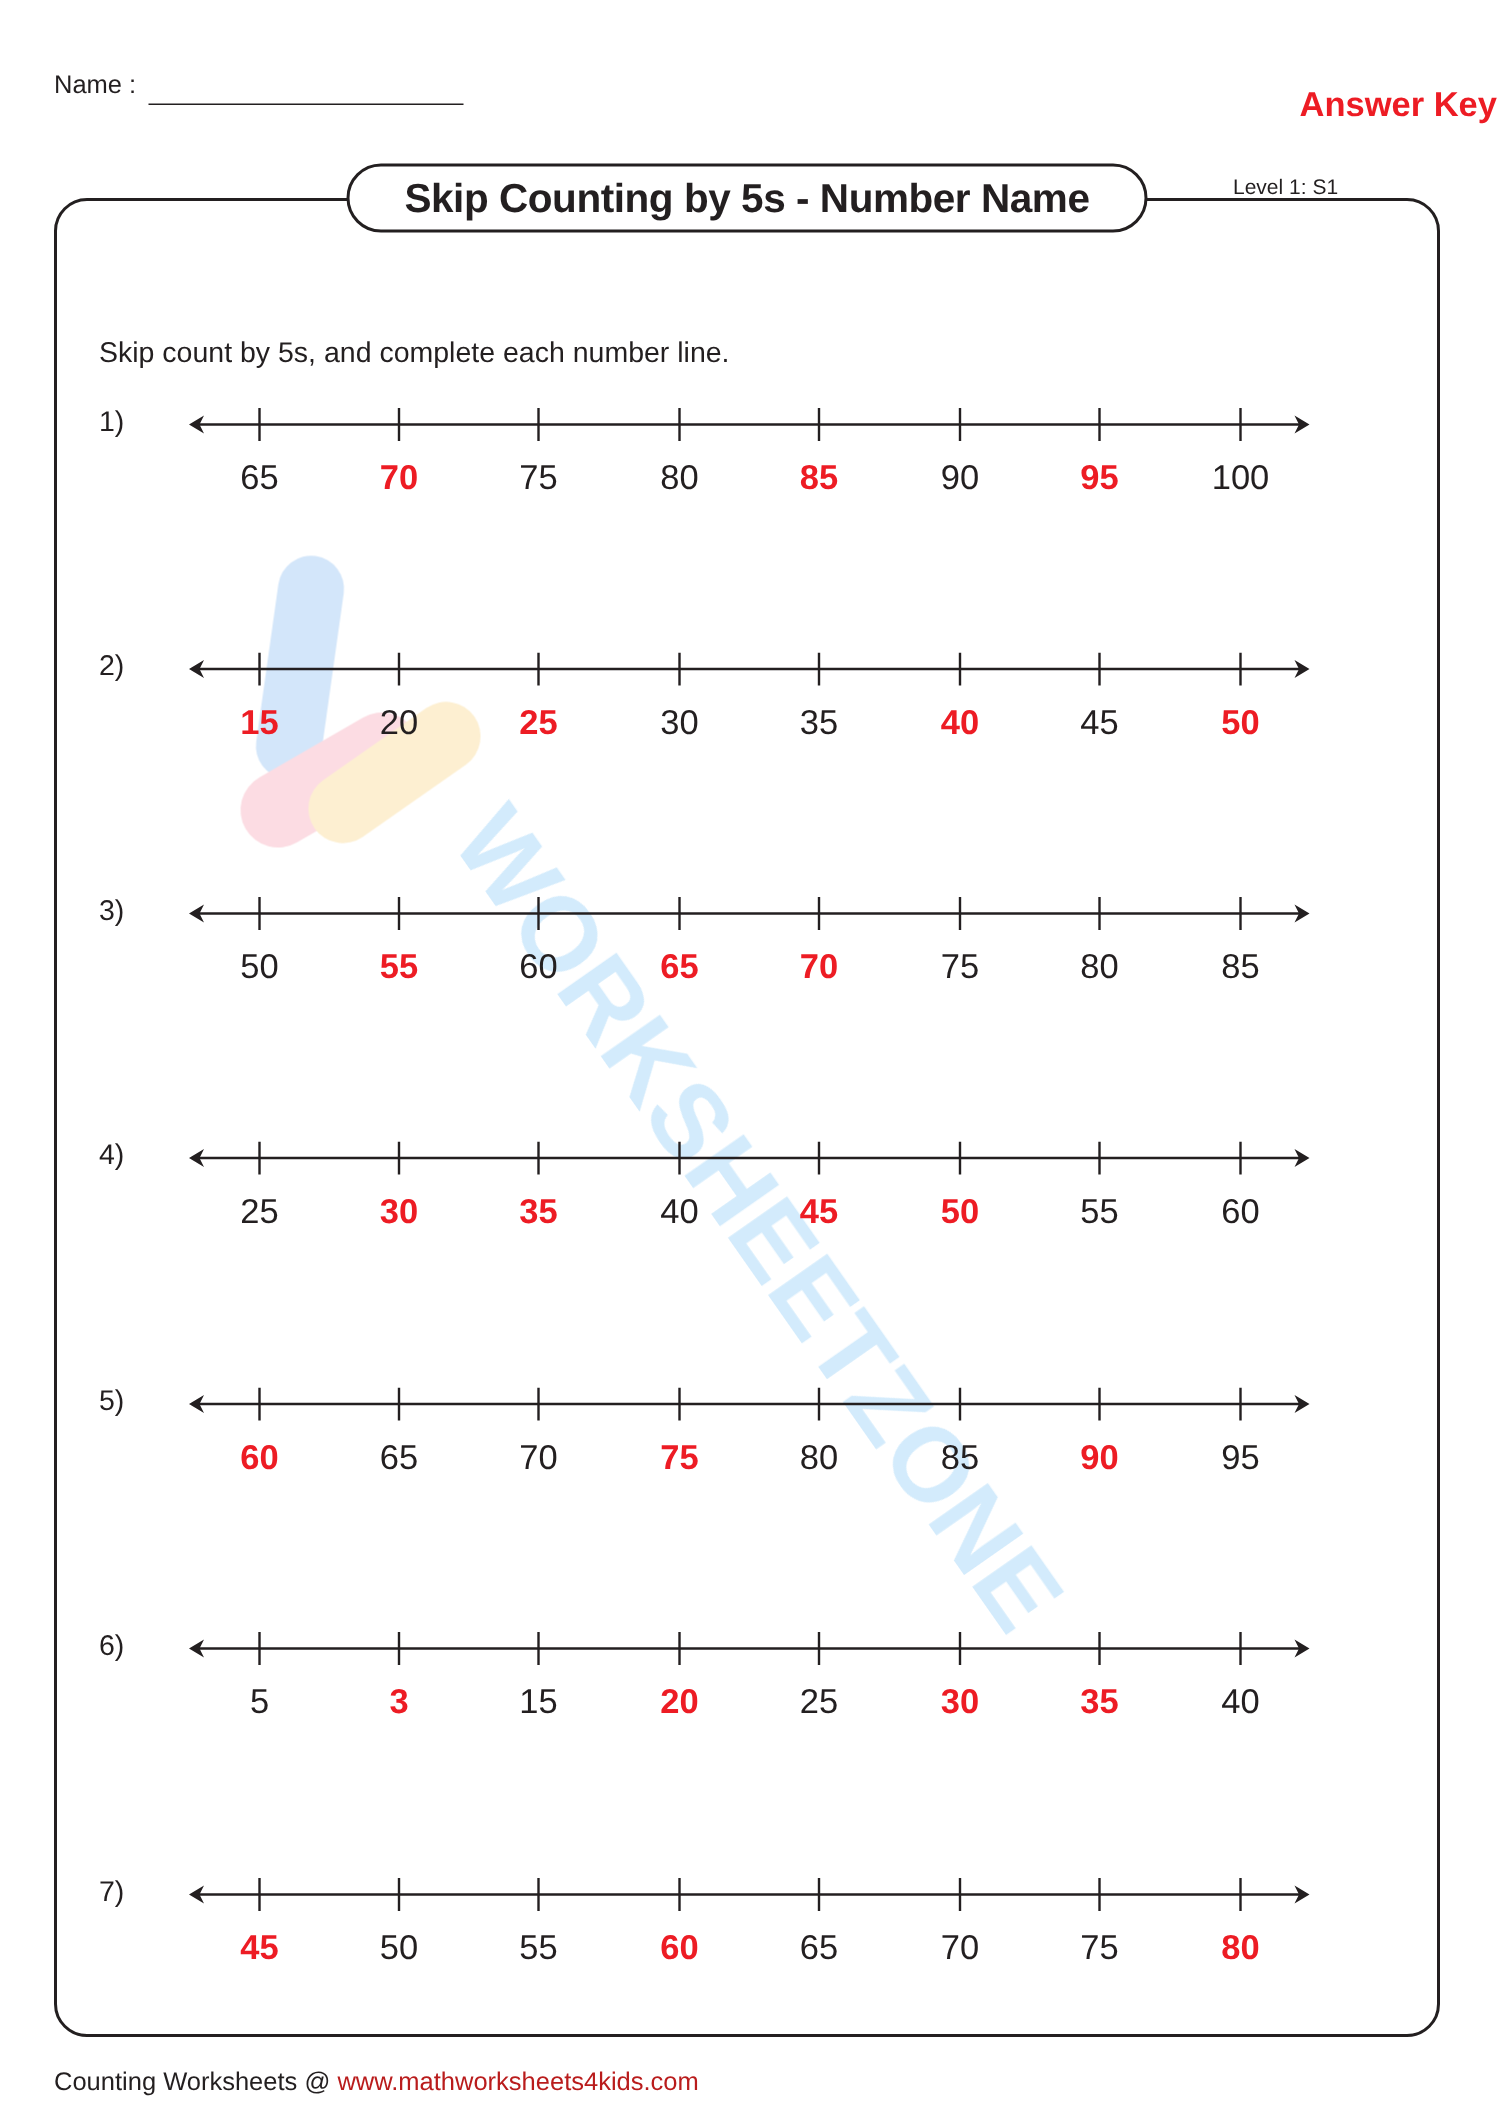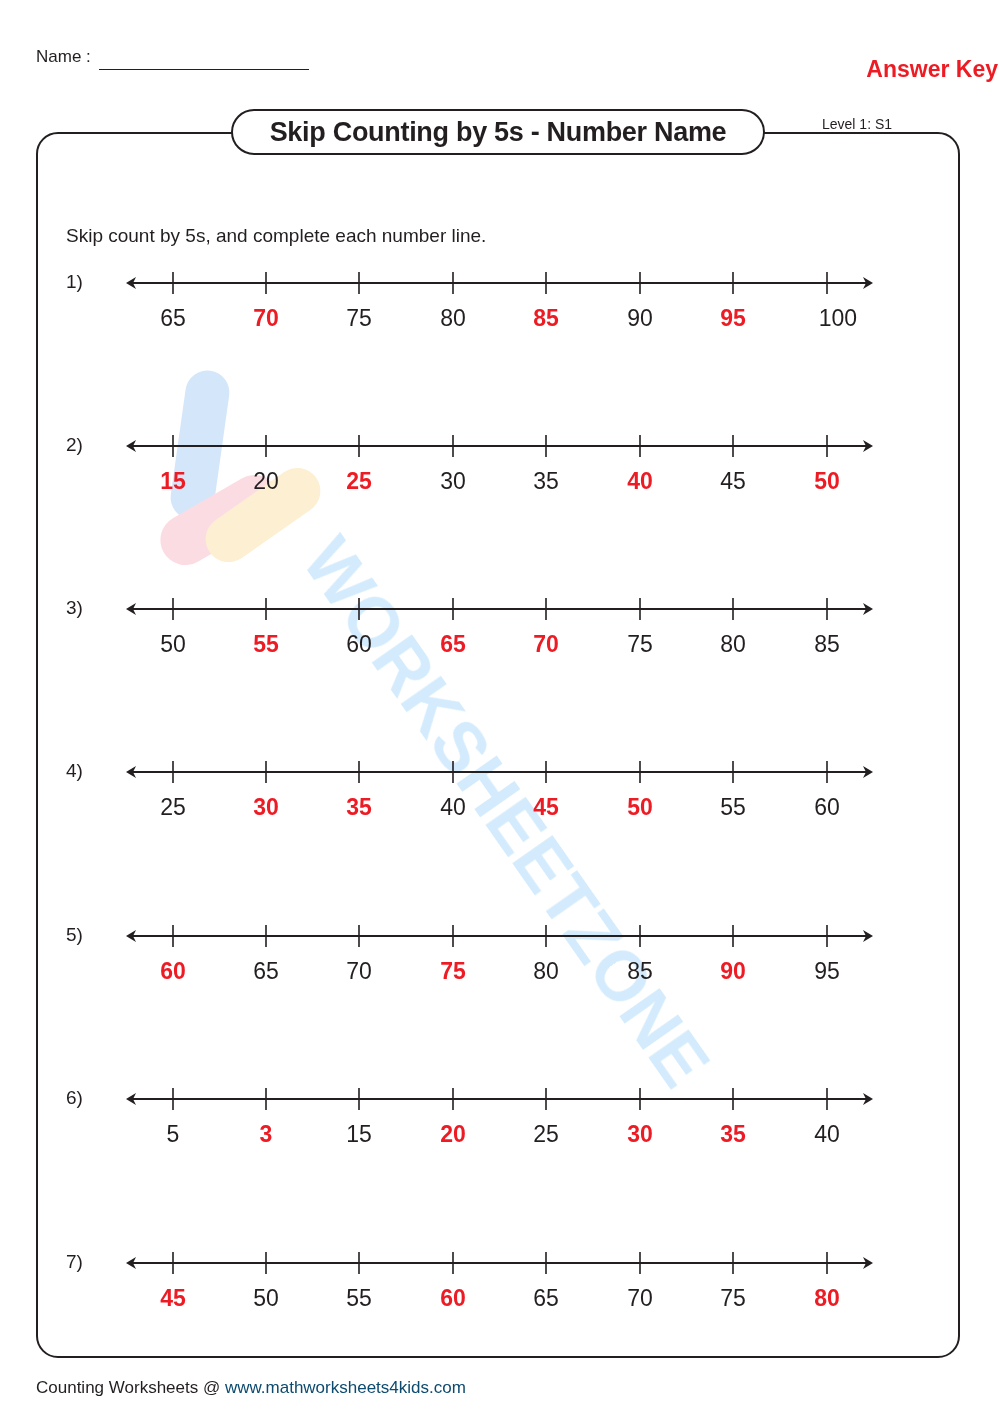--- a/index.html
+++ b/index.html
@@ -18,21 +18,21 @@
   .level { position: absolute; left: 822px; top: 116px; font-size: 14px; }
   .instructions { position: absolute; left: 66px; top: 200px; font-size: 19px; margin-top: 25px; }
   .watermark { position: absolute; left: 0; top: 0; width: 1000px; height: 1415px; pointer-events: none; }
   .problem { position: absolute; left: 0; width: 1000px; height: 80px; }
   .pnum { position: absolute; left: 66px; top: -12px; font-size: 19px; }
   .nl { position: absolute; left: 0; top: 0; width: 1000px; height: 30px; }
   .tick-label { position: absolute; top: 22px; width: 60px; margin-left: -30px; text-align: center;
                 font-size: 23px; }
   .tick-label.ans { color: #ed1c24; font-weight: bold; }
   .footer { position: absolute; left: 36px; top: 1378px; font-size: 17px; }
-  .footer .link { color: #0c4a6e; }
+  .footer .link { color: #b91c1c; }
 </style>
 </head>
 <body>
 
 <div class="name-label">Name :</div>
 <div class="name-line"></div>
 <div class="answer-key">Answer Key</div>
 
 <div class="frame"></div>
 <div class="title-pill">
@@ -67,21 +67,21 @@
         <line x1="733" x2="733" y1="0" y2="22" stroke="#231f20" stroke-width="1.6"></line>
         <line x1="827" x2="827" y1="0" y2="22" stroke="#231f20" stroke-width="1.6"></line>
       </svg>
       <div class="tick-label" style="left: 173px;">65</div>
       <div class="tick-label ans" style="left: 266px;">70</div>
       <div class="tick-label" style="left: 359px;">75</div>
       <div class="tick-label" style="left: 453px;">80</div>
       <div class="tick-label ans" style="left: 546px;">85</div>
       <div class="tick-label" style="left: 640px;">90</div>
       <div class="tick-label ans" style="left: 733px;">95</div>
-      <div class="tick-label" style="left: 827px; text-align: right;">100</div>
+      <div class="tick-label" style="left: 827px;">100</div>
     </div>
     <div class="problem" style="top: 446px;">
       <div class="pnum">2)</div>
       <svg class="nl" width="1000" height="30" style="top: -11px;">
         <line x1="128" x2="870" y1="11" y2="11" stroke="#231f20" stroke-width="1.8"></line>
         <path d="M126 11 L136 5 L133 11 L136 17 Z" fill="#231f20"></path>
         <path d="M873 11 L863 5 L866 11 L863 17 Z" fill="#231f20"></path>
         <line x1="173" x2="173" y1="0" y2="22" stroke="#231f20" stroke-width="1.6"></line>
         <line x1="266" x2="266" y1="0" y2="22" stroke="#231f20" stroke-width="1.6"></line>
         <line x1="359" x2="359" y1="0" y2="22" stroke="#231f20" stroke-width="1.6"></line>

